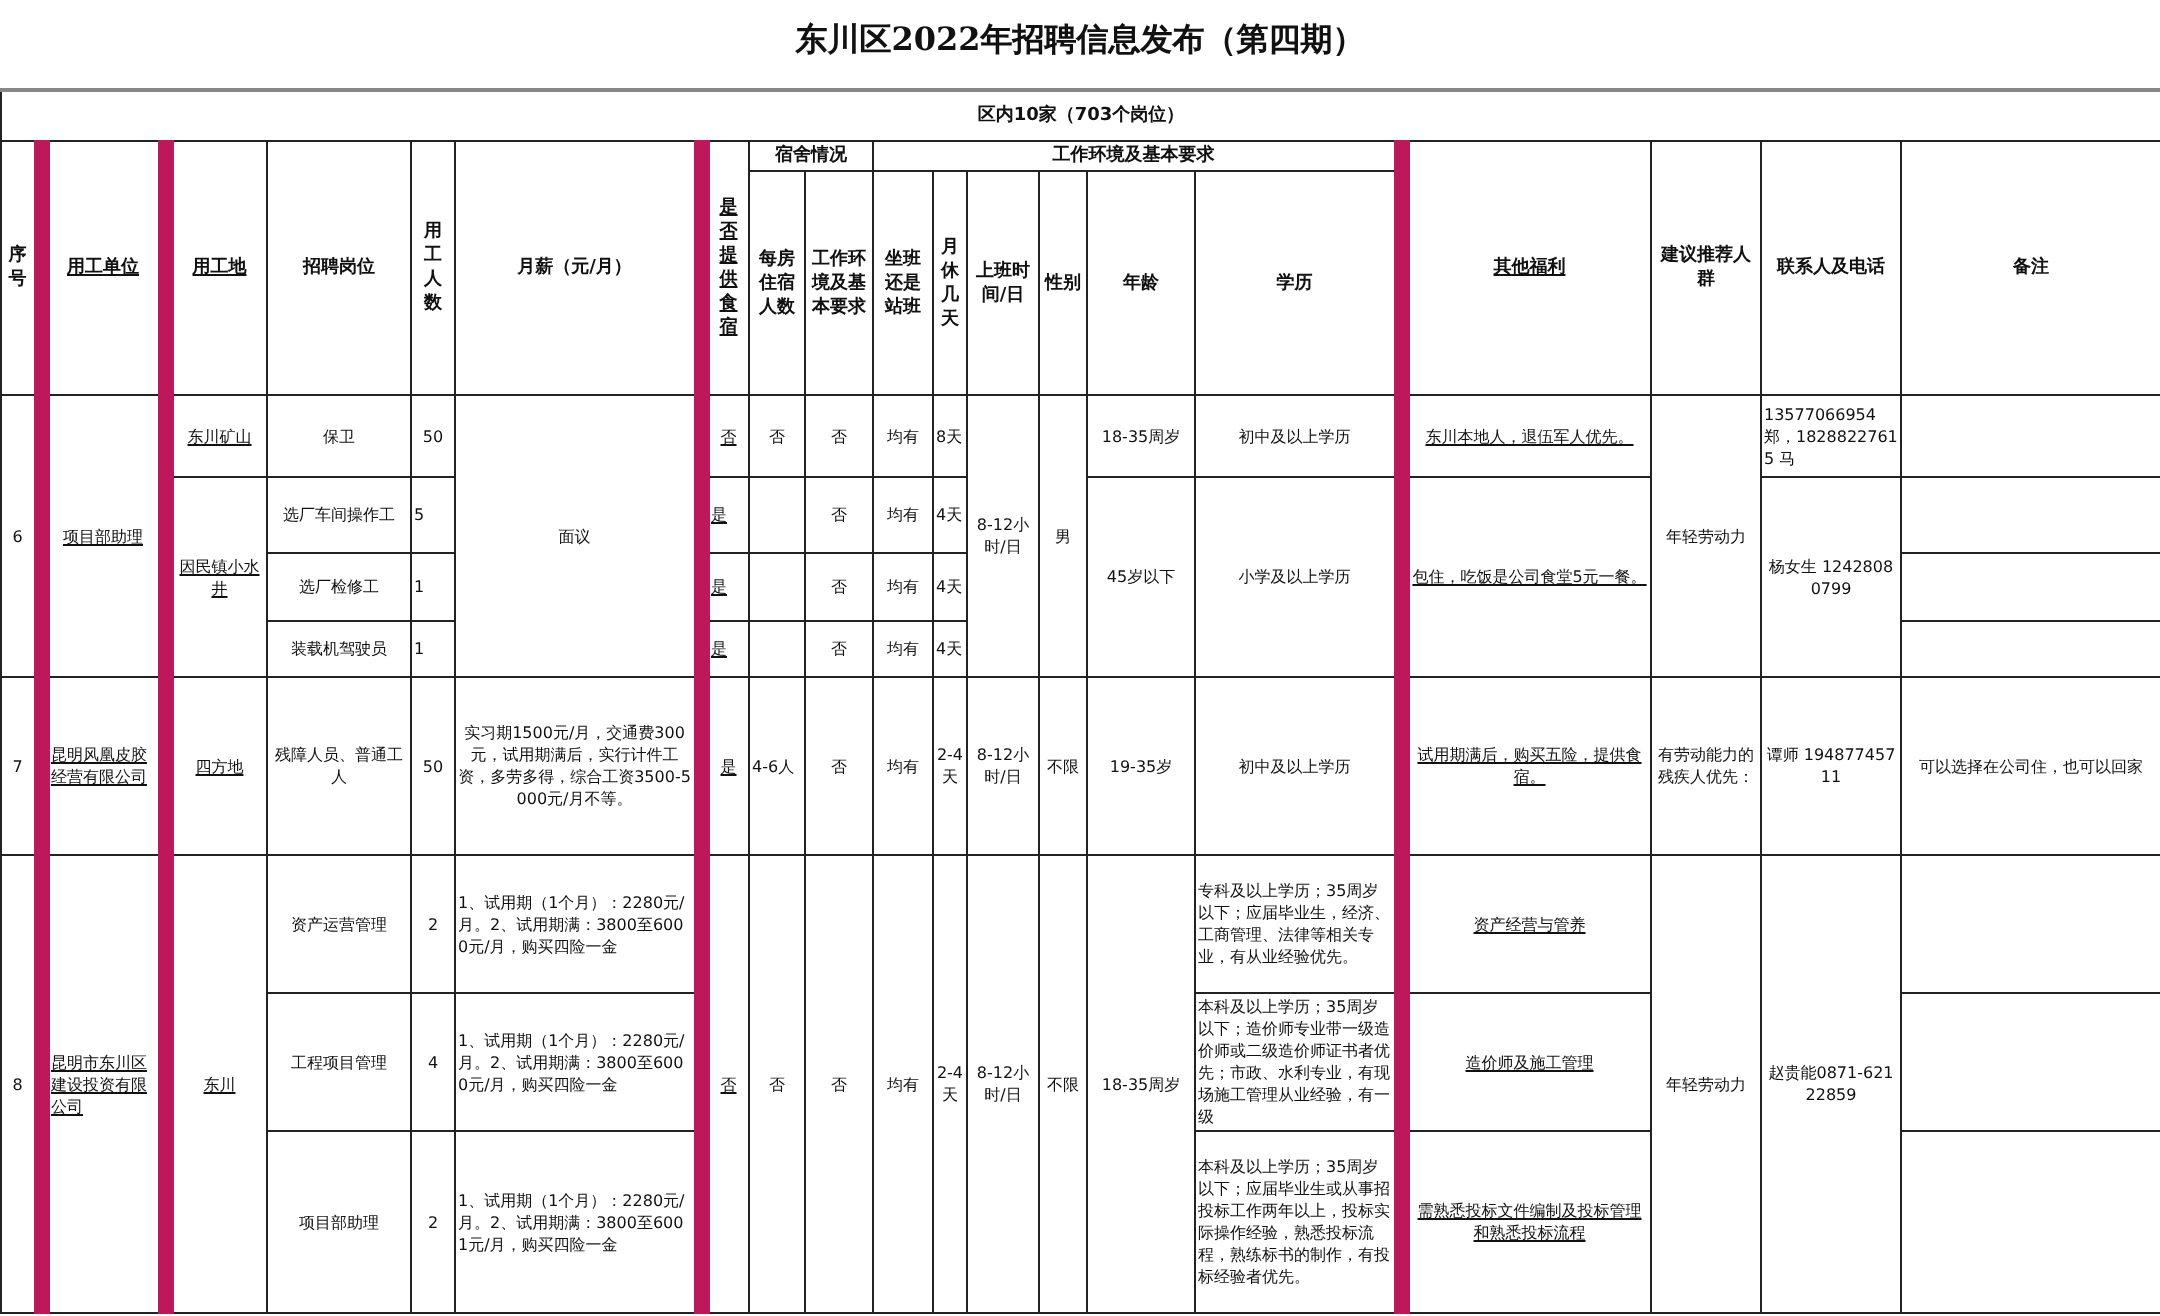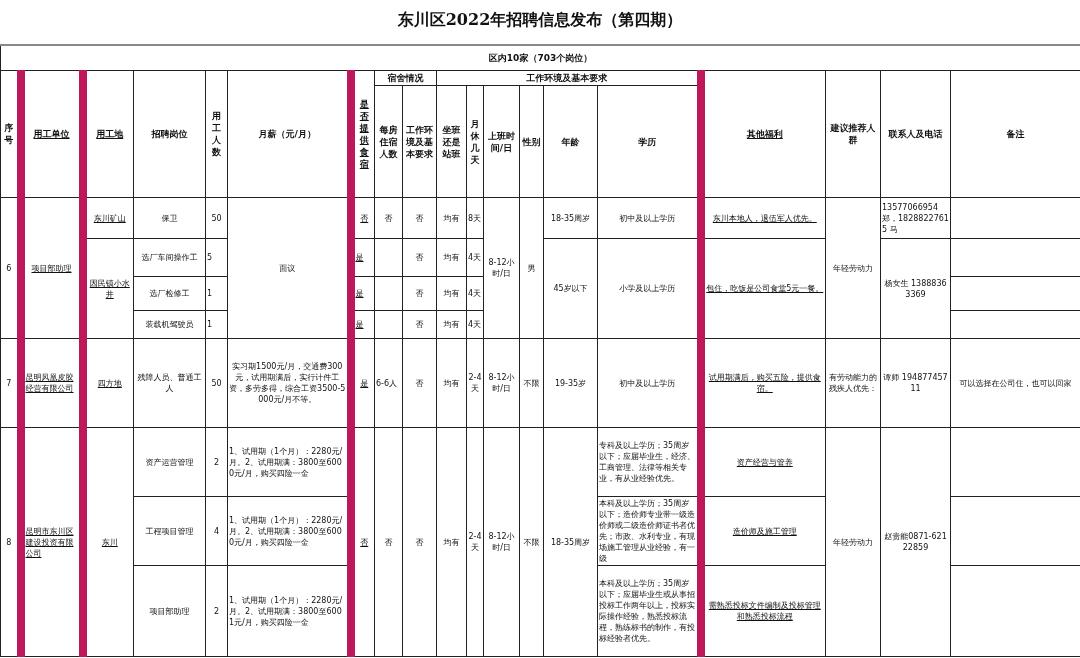--- a/index.html
+++ b/index.html
@@ -98,21 +98,21 @@
     <td>选厂车间操作工</td>
     <td class="left">5</td>
     <td class="g left">是</td>
     <td></td>
     <td>否</td>
     <td>均有</td>
     <td class="left">4天</td>
     <td rowspan="3">45岁以下</td>
     <td rowspan="3">小学及以上学历</td>
     <td class="g" rowspan="3">包住，吃饭是公司食堂5元一餐。</td>
-    <td rowspan="3">杨女生 13888363369</td>
+    <td rowspan="3">杨女生 12428080799</td>
     <td></td>
   </tr>
   <tr style="height:34px">
     <td>选厂检修工</td>
     <td class="left">1</td>
     <td class="g left">是</td>
     <td></td>
     <td>否</td>
     <td>均有</td>
     <td class="left">4天</td>
@@ -130,21 +130,21 @@
   </tr>
 
   <tr style="height:89px">
     <td>7</td>
     <td class="g left">昆明风凰皮胶经营有限公司</td>
     <td class="g">四方地</td>
     <td>残障人员、普通工人</td>
     <td>50</td>
     <td>实习期1500元/月，交通费300元，试用期满后，实行计件工资，多劳多得，综合工资3500-5000元/月不等。</td>
     <td class="g">是</td>
-    <td class="left">6-6人</td>
+    <td class="left">4-6人</td>
     <td>否</td>
     <td>均有</td>
     <td>2-4天</td>
     <td>8-12小时/日</td>
     <td>不限</td>
     <td>19-35岁</td>
     <td>初中及以上学历</td>
     <td class="g">试用期满后，购买五险，提供食宿。</td>
     <td>有劳动能力的残疾人优先：</td>
     <td>谭师 19487745711</td>

